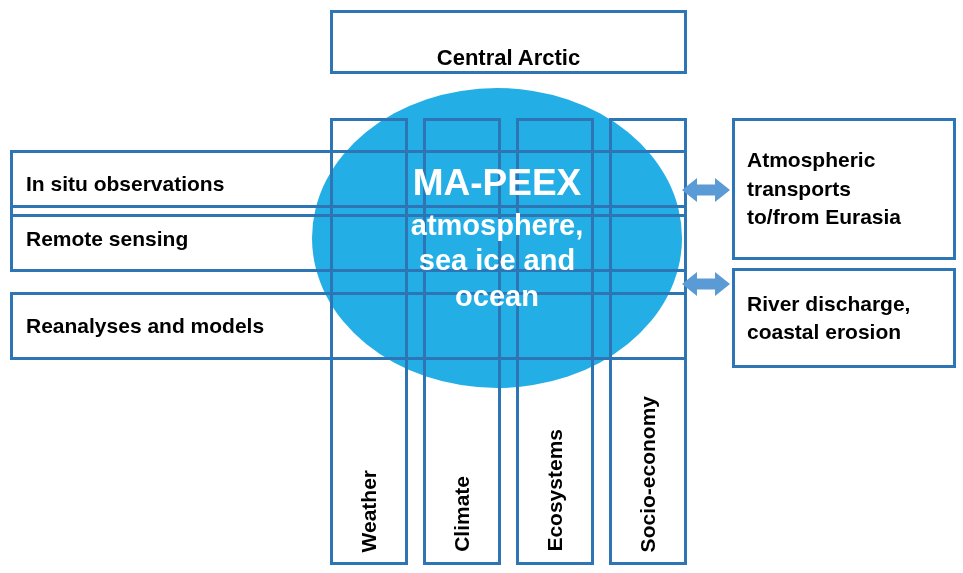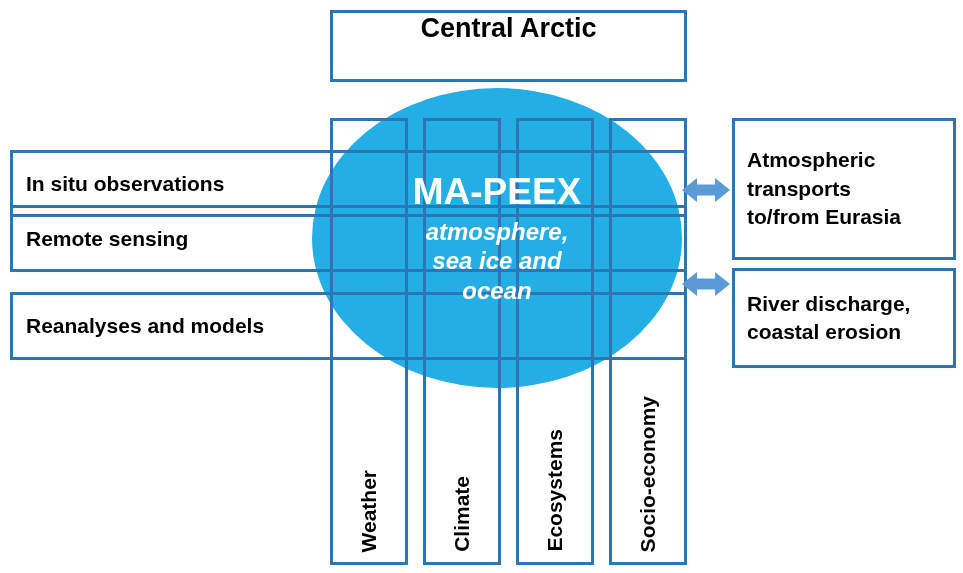--- a/index.html
+++ b/index.html
@@ -7,23 +7,23 @@
     position:relative; width:963px; height:573px; background:#ffffff;
     font-family:"Liberation Sans", sans-serif; font-weight:bold; color:#000000;
     overflow:hidden;
   }
   .box {
     position:absolute; border:3px solid #2E75B6; background:transparent;
     box-sizing:border-box;
   }
   
   .top-box {
-    left:330px; top:10px; width:357px; height:72px;
-    display:flex; align-items:flex-start; justify-content:center;
-    font-size:27px; z-index:2;
+    left:330px; top:10px; width:357px; height:64px;
+    display:flex; align-items:flex-end; justify-content:center;
+    font-size:22px; z-index:2;
   }
   
   .row {
     left:10px; width:677px; z-index:2;
     display:flex; align-items:center; padding-left:13px; font-size:21px;
   }
   .row1 { top:118px; height:67px;margin-top:32px; }
   .row2 { top:205px; height:67px; }
   .row3 { top:292px; height:68px; }
   
@@ -40,21 +40,21 @@
   .ellipse {
     position:absolute; left:312px; top:88px; width:370px; height:300px;
     border-radius:50%; background:#24AEE6; z-index:1;
   }
   .ellipse-text {
     position:absolute; left:312px; top:88px; width:370px; height:300px; z-index:3;
     display:flex; flex-direction:column; align-items:center; justify-content:center;
     color:#ffffff; text-align:center;
   }
   .ellipse-title { font-size:37px; margin-bottom:4px; }
-  .ellipse-sub { font-size:24px; line-height:1.22; white-space:pre-line;font-style:italic; }
+  .ellipse-sub { font-size:29px; line-height:1.22; white-space:pre-line; }
   
   .right-box {
     left:732px; width:224px; z-index:2;
     display:flex; flex-direction:column; justify-content:center;
     padding:24px 12px; font-size:21px; line-height:1.35;
   }
   .rb1 { top:118px; height:142px; }
   .rb2 { top:268px; height:100px; }
   .right-box span { white-space:pre-line; }
   

